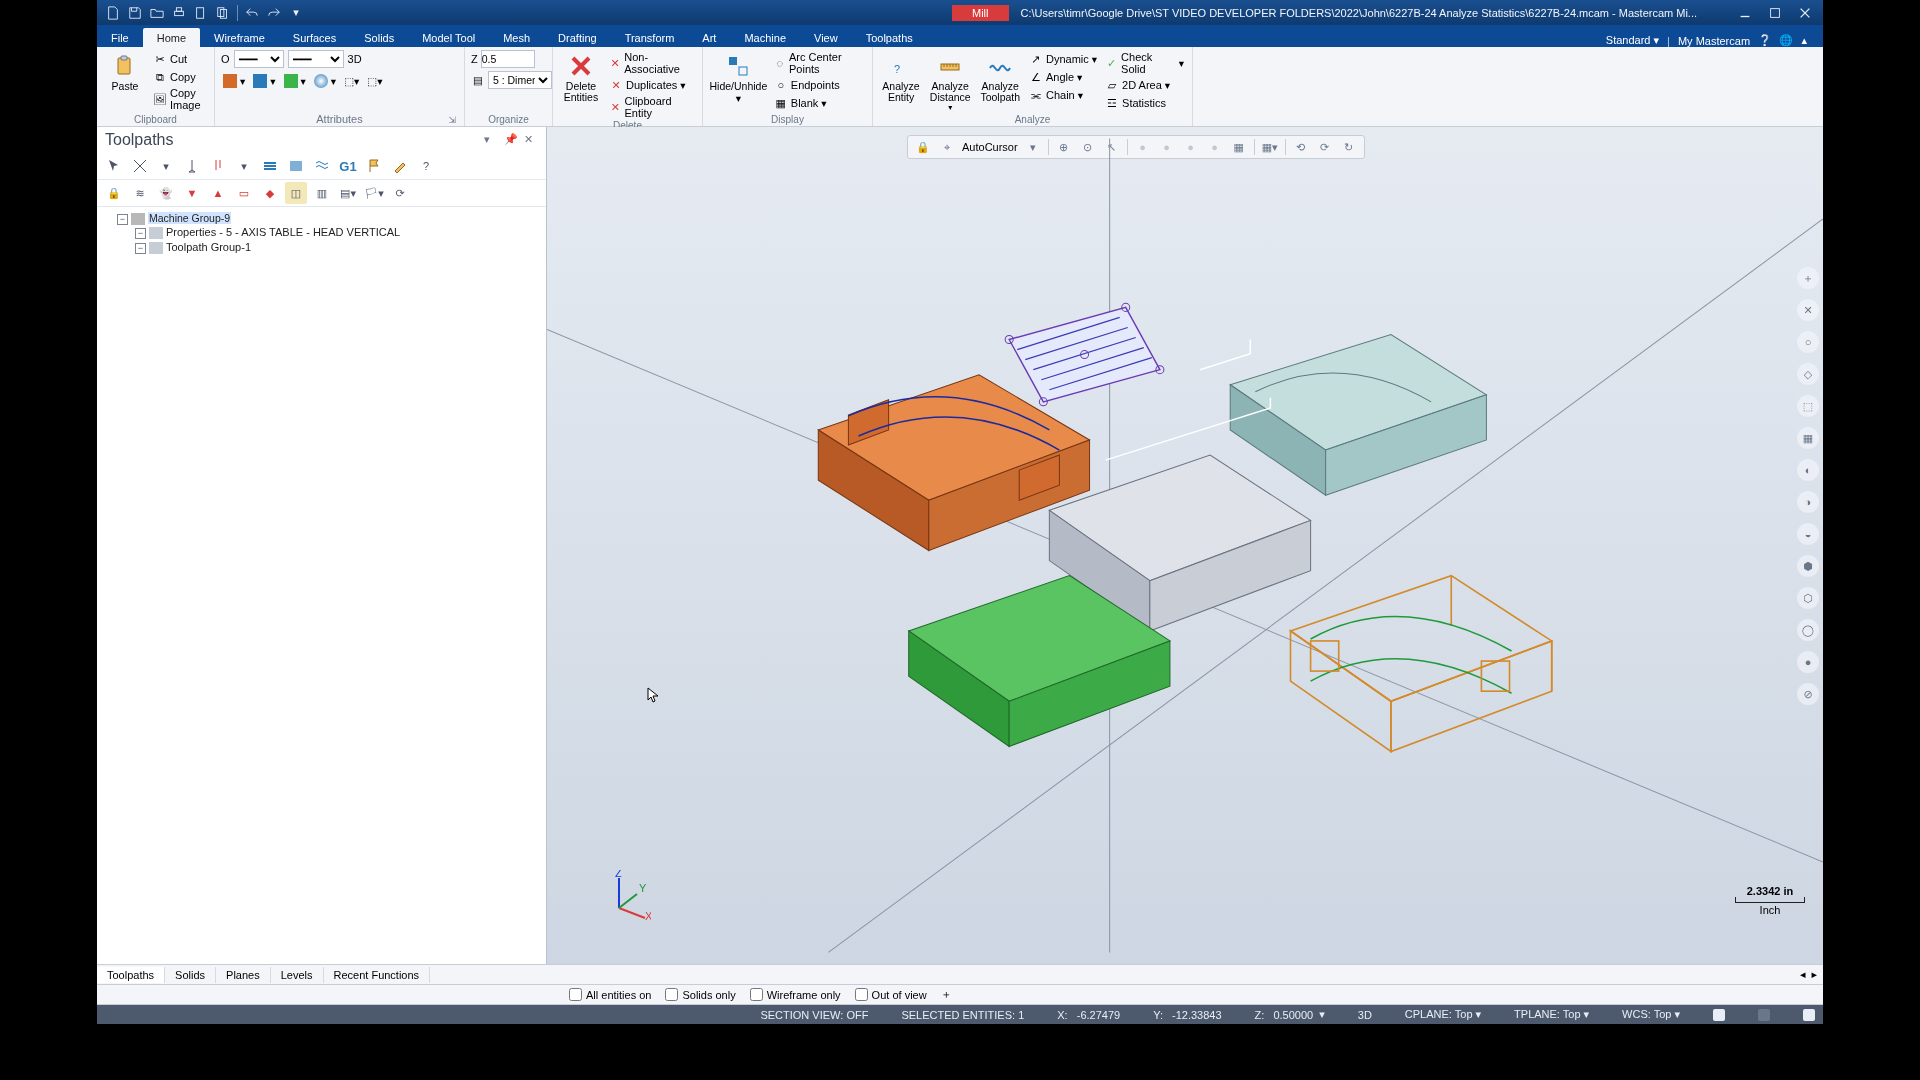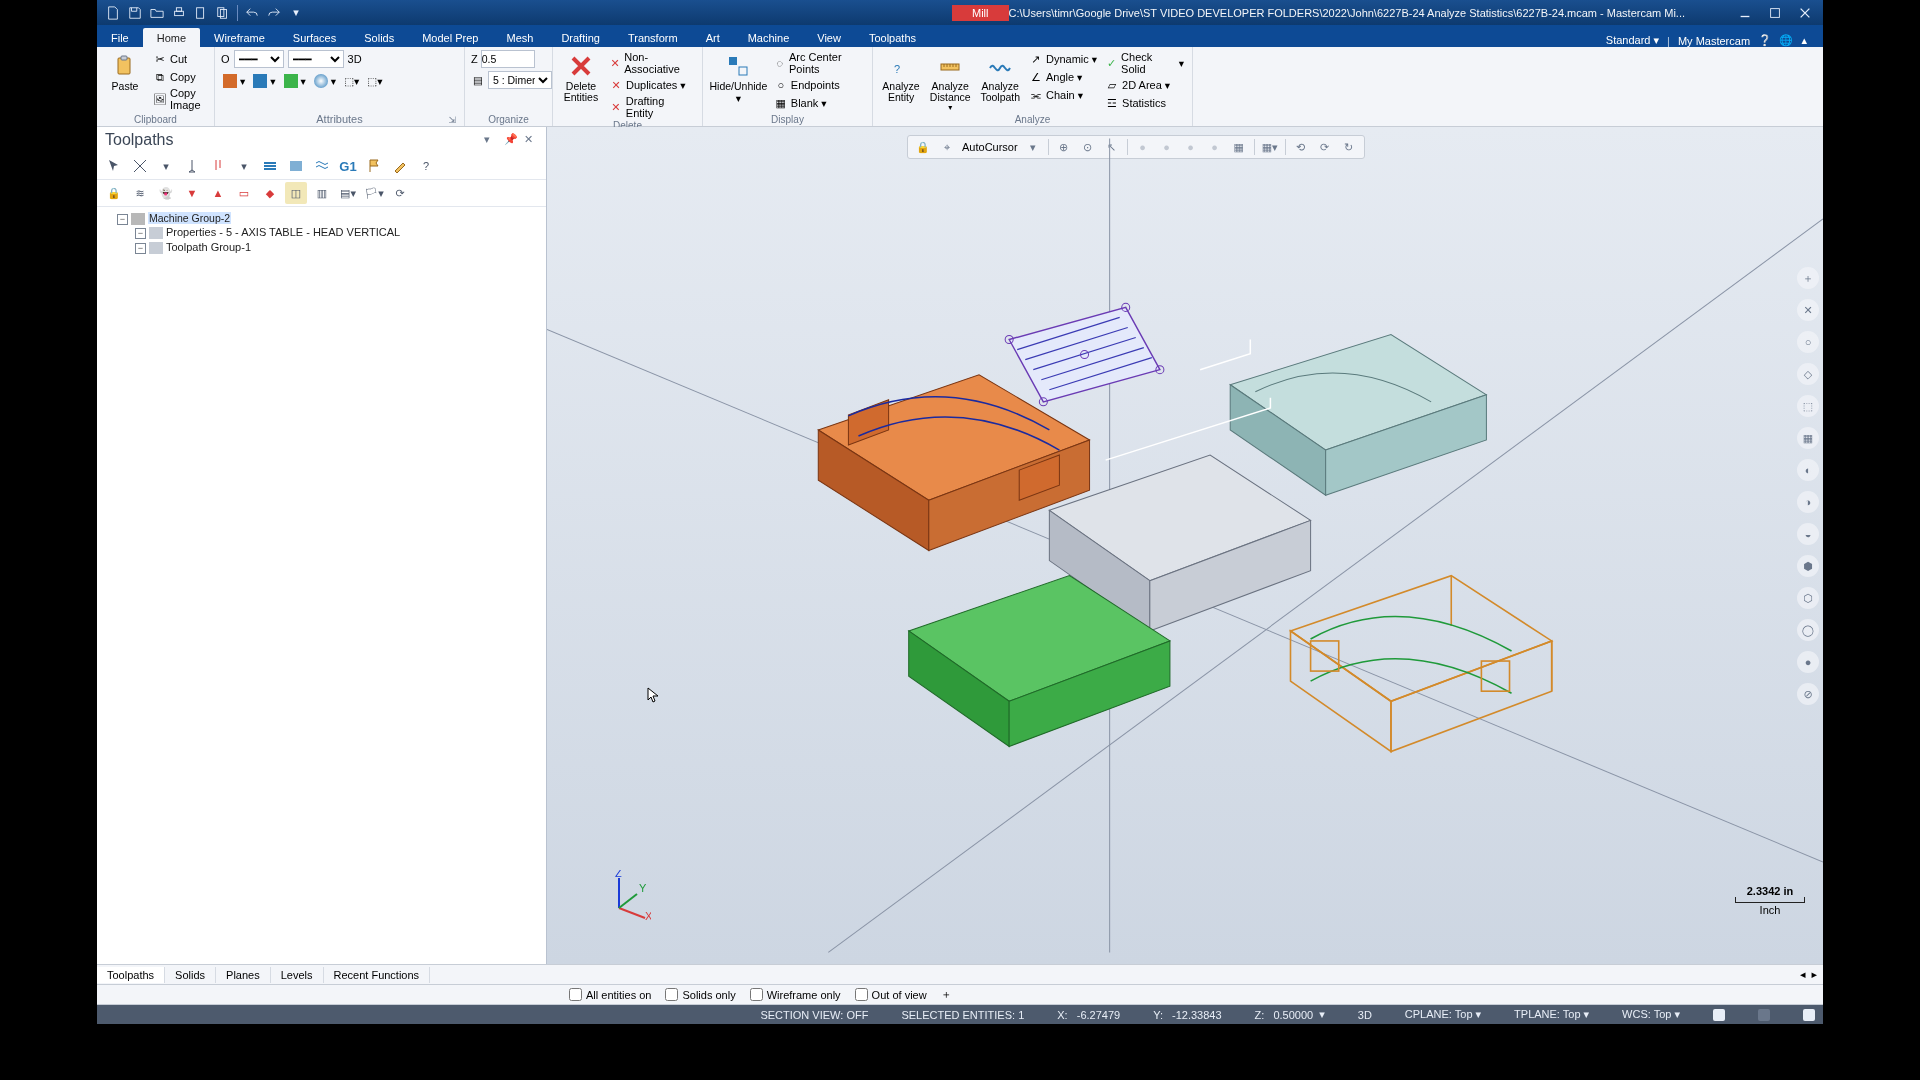--- a/index.html
+++ b/index.html
@@ -5,21 +5,21 @@
 * { margin:0; padding:0; box-sizing:border-box; font-family:"Segoe UI",Tahoma,sans-serif; font-size:11px; }
 body { background:#000; width:1920px; height:1080px; overflow:hidden; position:relative }
 .app { position:absolute; left:97px; top:0; width:1726px; height:1024px; background:#fff; display:flex; flex-direction:column }
 
 
 .titlebar { height:25px; background:linear-gradient(#1a4f8f,#0d3a6f); display:flex; align-items:center; color:#fff }
 .qat { display:flex; gap:6px; padding:0 8px; align-items:center }
 .qat .icon, .wctl .icon { width:16px; height:16px; display:inline-flex; align-items:center; justify-content:center; color:#e8f0fc }
 .qat svg, .wctl svg { width:14px; height:14px; fill:currentColor }
 .mid { display:flex; align-items:center; margin-left:640px }
-.tab-mill { background:#d83b3b; color:#fff; padding:2px 20px; }
+.tab-mill { background:#d83b3b; color:#fff; padding:2px 20px; margin-right:12px }
 .titlepath { font-size:11px; opacity:.95; white-space:nowrap }
 .wctl { margin-left:auto; display:flex; gap:14px; padding-right:10px }
 
 
 .tabsrow { height:22px; background:#0d4a95; display:flex; align-items:flex-end; color:#fff }
 .tabsrow .tab { padding:4px 14px 3px; cursor:pointer }
 .tabsrow .tab.active { background:#f3f5f9; color:#222; border-radius:2px 2px 0 0 }
 .spacer { flex:1 }
 .hdrctl { display:flex; align-items:center; gap:8px; padding-right:16px; color:#fff }
 
@@ -164,21 +164,21 @@
         </span>
     </div>
   </div>
 
   <div class="tabsrow">
     <div class="tab">File</div>
     <div class="tab active">Home</div>
     <div class="tab">Wireframe</div>
     <div class="tab">Surfaces</div>
     <div class="tab">Solids</div>
-    <div class="tab">Model Prep</div>
+    <div class="tab">Model Tool</div>
     <div class="tab">Mesh</div>
     <div class="tab">Drafting</div>
     <div class="tab">Transform</div>
     <div class="tab">Art</div>
     <div class="tab">Machine</div>
     <div class="tab">View</div>
     <div class="tab">Toolpaths</div>
     <div class="spacer"></div>
     <div class="hdrctl">
       <span><span>Standard</span> ▾</span>
@@ -267,21 +267,21 @@
 Entities</span>
         </div>
         <div class="minicol">
           <div class="mini">
               <span class="ic" style="color:#d83b3b">✕</span>
               <span>Non-Associative</span>
             </div>
           <div class="mini"><span class="ic" style="color:#d83b3b">✕</span><span>Duplicates</span> ▾</div>
           <div class="mini">
               <span class="ic" style="color:#d83b3b">✕</span>
-              <span>Drafting Entity</span>
+              <span>Clipboard Entity</span>
             </div>
         </div>
       </div>
       <div class="grp-title">Delete</div>
     </div>
 
     <div class="grp" style="width:170px">
       <div class="grp-body">
         <div class="vbtn">
           <span class="bic">
@@ -427,21 +427,21 @@
         <span class="tbtn" style="color:#d83b3b">▭</span>
         <span class="tbtn" style="color:#d83b3b">◆</span>
         <span class="tbtn" style="background:#f2e8b8">◫</span>
         <span class="tbtn">▥</span>
         <span class="tbtn">▤▾</span>
         <span class="tbtn">🏳▾</span>
         <span class="tbtn">⟳</span>
       </div>
       <div class="tree">
         <ul>
-          <li><span class="toggle">−</span><span class="nodeic gear"></span><span class="sel">Machine Group-2</span>
+          <li><span class="toggle">−</span><span class="nodeic gear"></span><span class="sel">Machine Group-9</span>
             <ul>
               <li><span class="toggle">−</span><span class="nodeic grey"></span><span>Properties - 5 - AXIS TABLE - HEAD VERTICAL</span>
               </li>
               <li><span class="toggle">−</span><span class="nodeic grey"></span><span>Toolpath Group-1</span>
               </li>
             </ul>
           </li>
         </ul>
       </div>
     </div>

